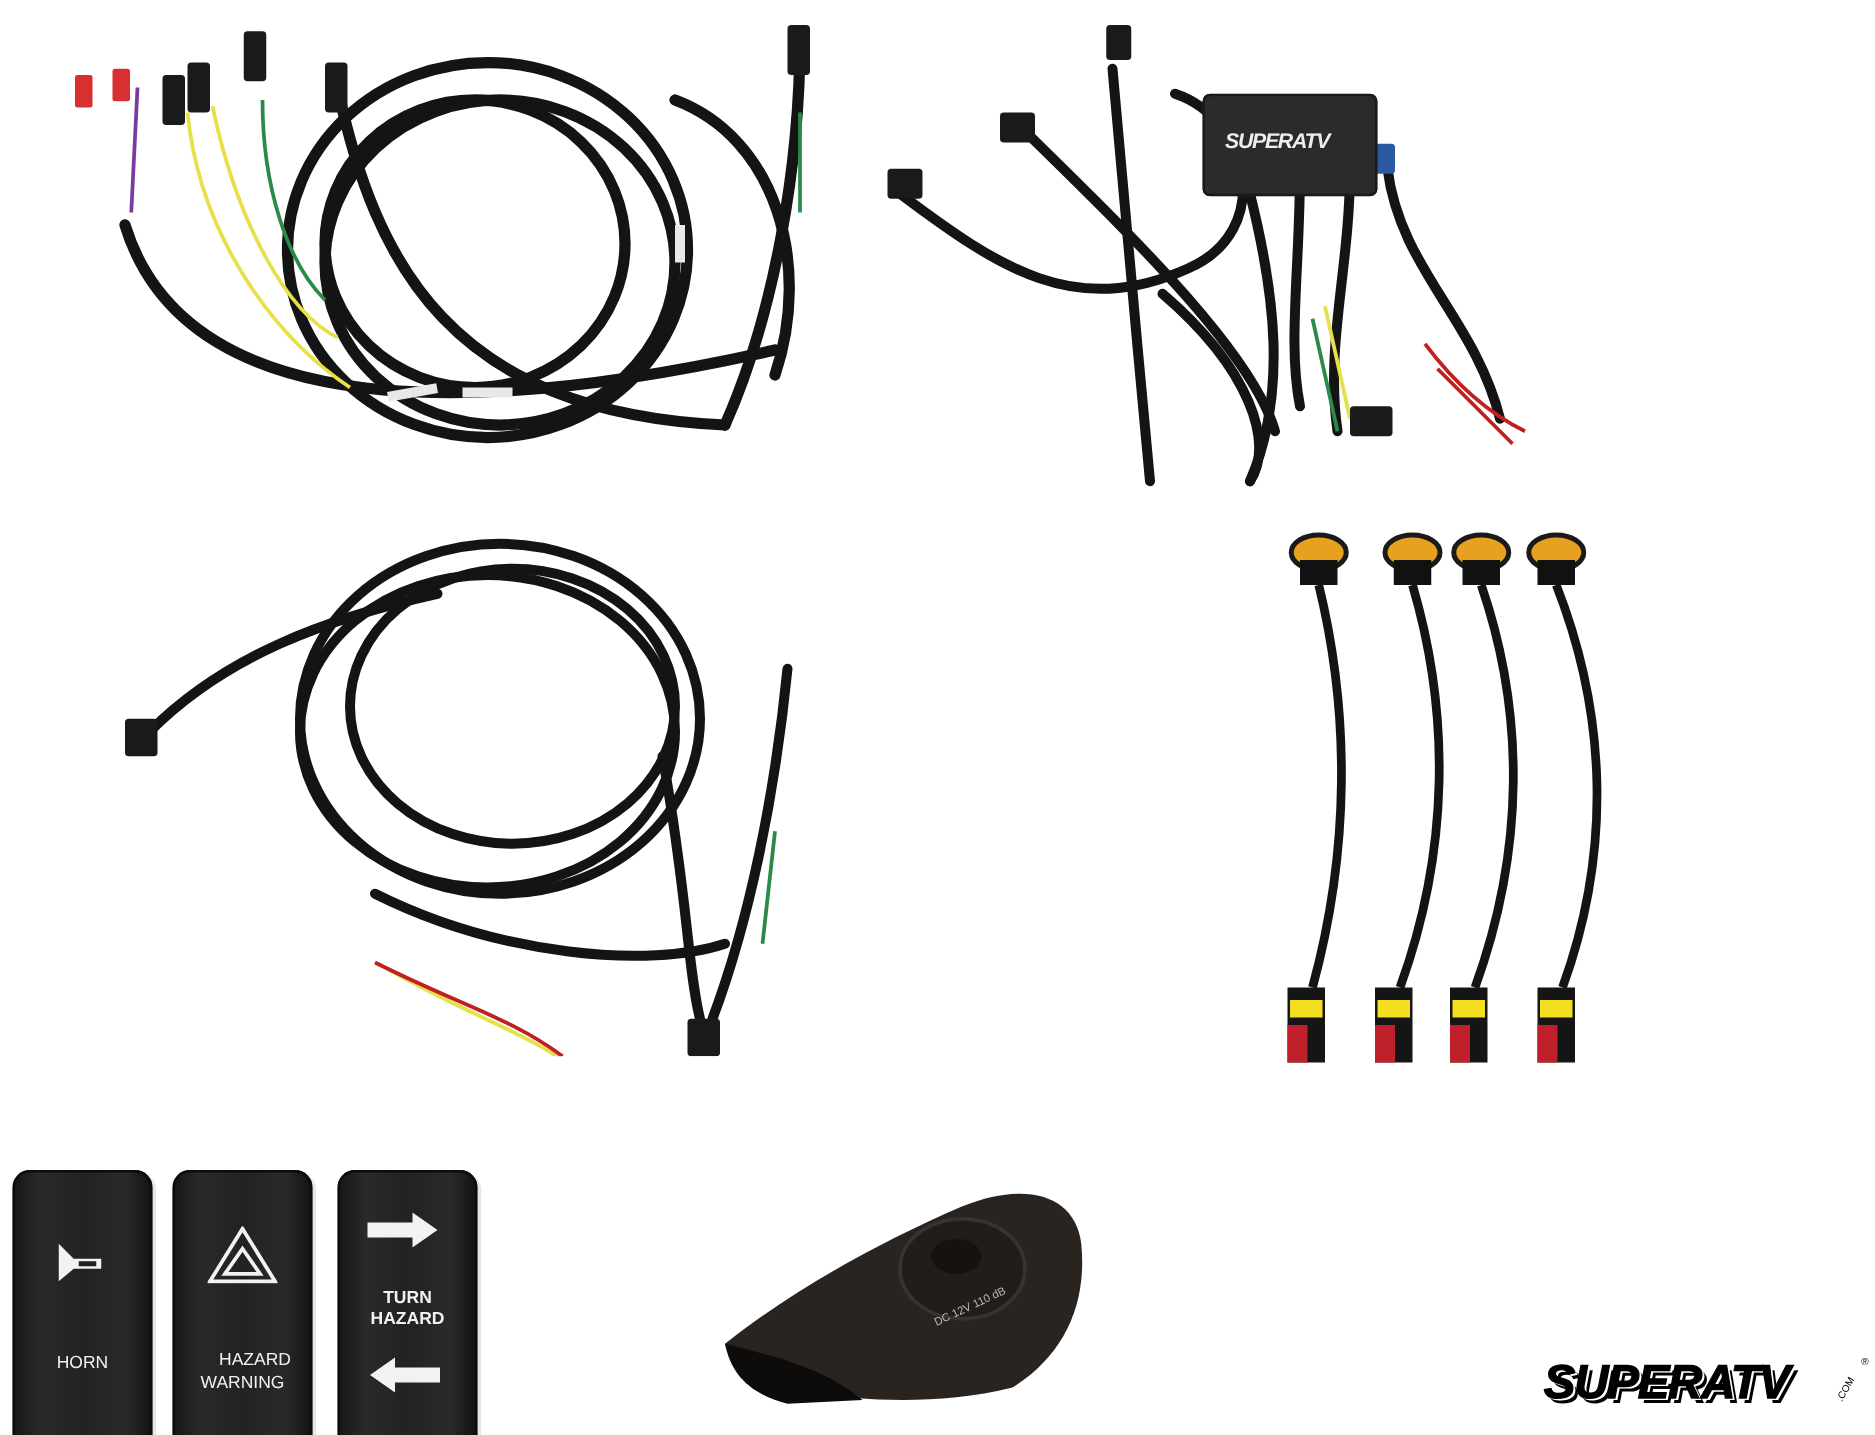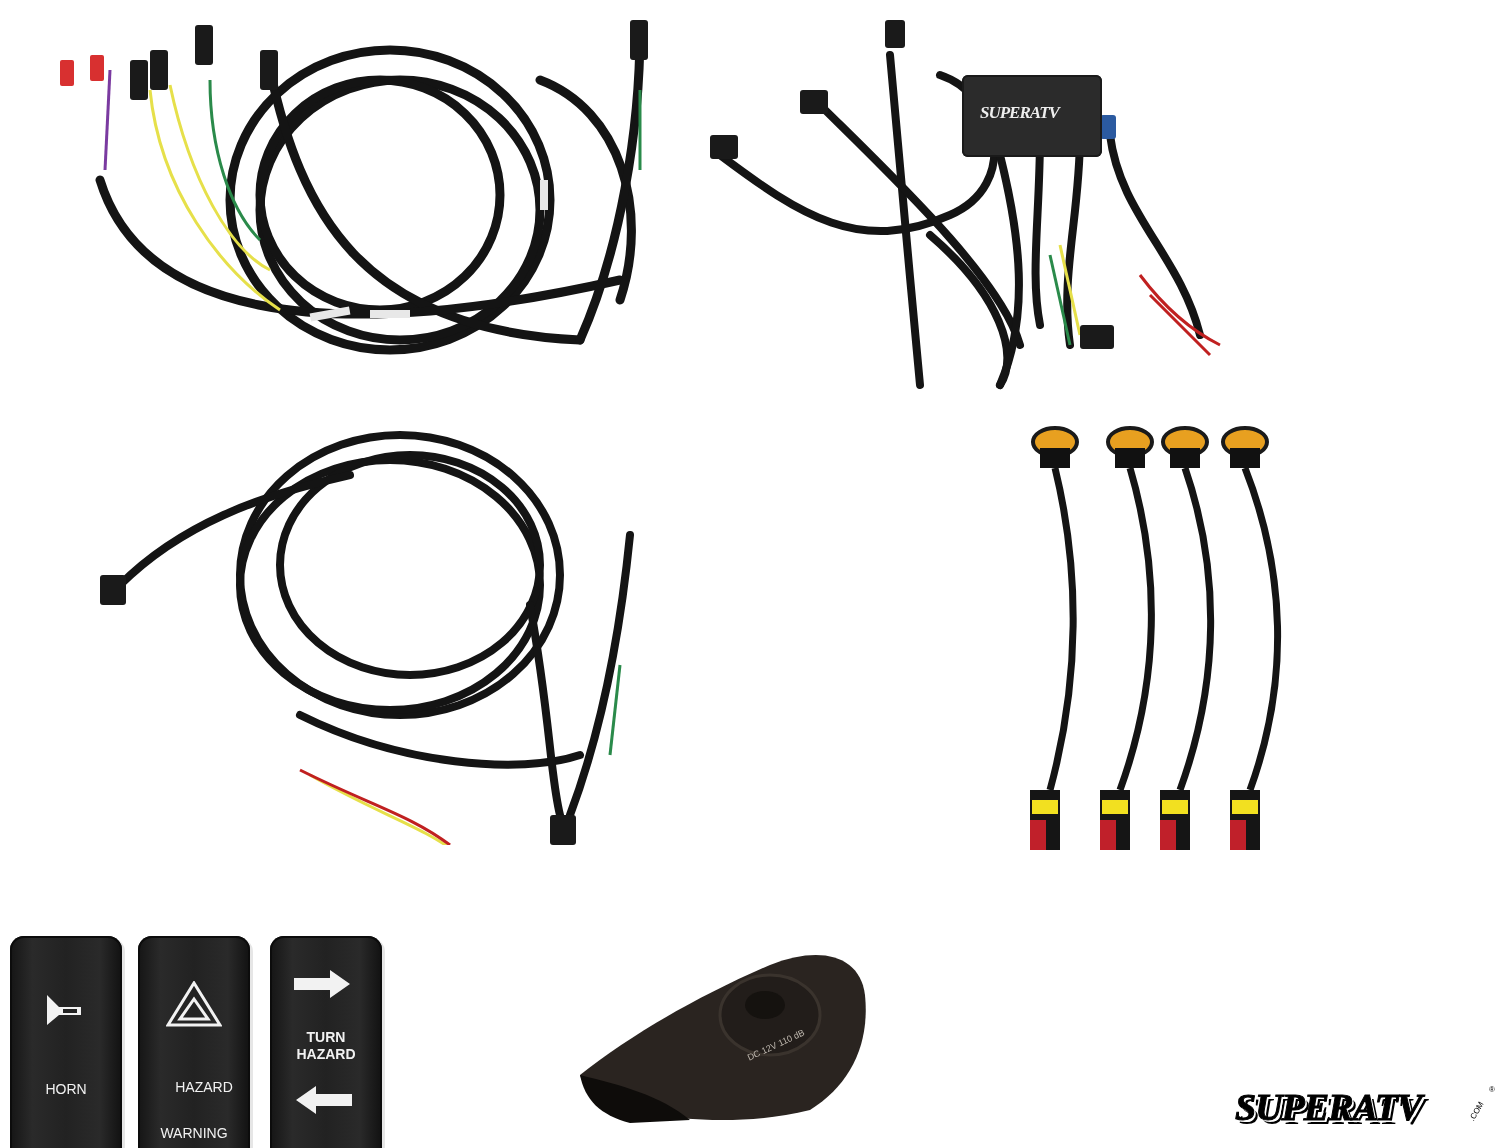--- a/index.html
+++ b/index.html
@@ -12,21 +12,21 @@
     border-radius: 14px 14px 10px 10px;
     box-shadow: 3px 2px 0 #e6e6e6, inset 0 0 0 2px #0c0c0c;
   }
   .switch .label {
     position: absolute; left: 0; right: 0; text-align: center; color: #f2f2f2;
     font-family: "Liberation Sans", sans-serif; font-size: 14px; line-height: 17px;
   }
   .italic { }
   .bold { font-weight: bold; }
   .logo-text {
-    font-family: Liberation Serif, serif; font-weight: bold; font-style: italic;
+    font-family: Liberation Sans, sans-serif; font-weight: bold; font-style: italic;
     letter-spacing: -1px;
   }
 </style>
 </head>
 <body>
 
 <div class="abs" style="left:60px;top:10px;width:620px;height:380px;">
   <svg width="620" height="380" viewBox="0 0 620 380">
     <g fill="none" stroke="#141414" stroke-width="9" stroke-linecap="round">
       <ellipse cx="330" cy="190" rx="160" ry="150"></ellipse>
@@ -165,21 +165,21 @@
 </div>
 
 <div class="switch" style="left:138px;">
   <div class="abs" style="left:28px;top:45px;">
     <svg width="56" height="46" viewBox="0 0 56 46">
       <polygon points="28,2 54,44 2,44" fill="none" stroke="#f2f2f2" stroke-width="3"></polygon>
       <polygon points="28,18 42,38 14,38" fill="none" stroke="#f2f2f2" stroke-width="3"></polygon>
     </svg>
   </div>
   <div class="label italic" style="top:143px;padding-left:20px;">HAZARD</div>
-  <div class="label italic" style="top:161px;margin-top:28px;">WARNING</div>
+  <div class="label italic" style="top:161px;">WARNING</div>
 </div>
 
 <div class="switch" style="left:270px;">
   <div class="abs" style="left:22px;top:32px;">
     <svg width="60" height="32" viewBox="0 0 60 32">
       <polygon points="2,10 38,10 38,2 58,16 38,30 38,22 2,22" fill="#f2f2f2"></polygon>
     </svg>
   </div>
   <div class="label bold" style="top:93px;">TURN</div>
   <div class="label bold" style="top:110px;">HAZARD</div>

